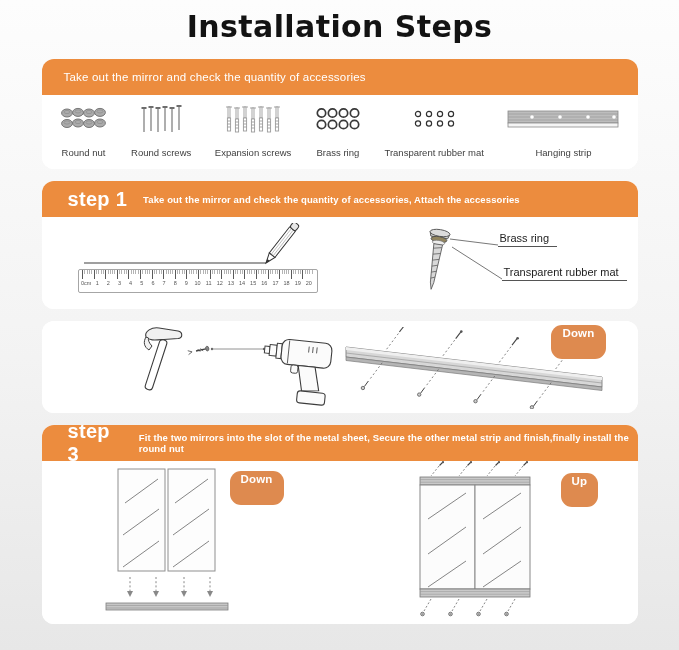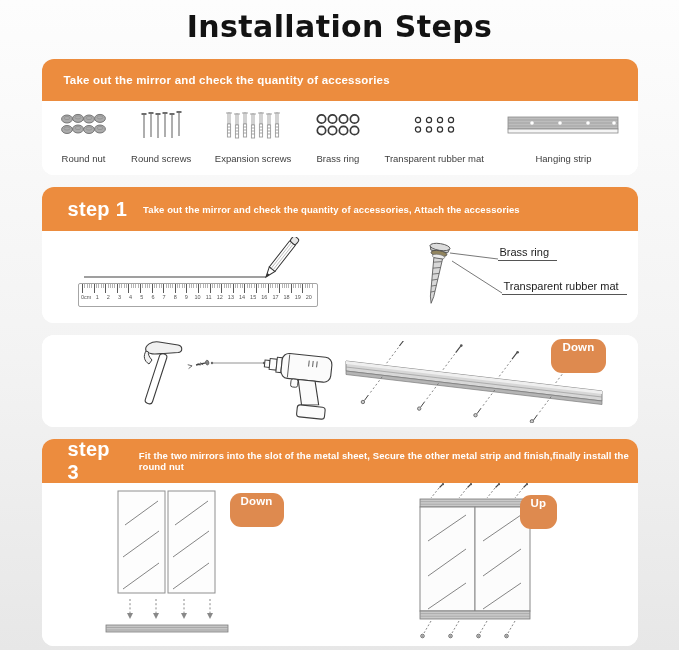--- a/index.html
+++ b/index.html
@@ -10,22 +10,22 @@
   }
   :root{--header-orange:#EC8C3E;--badge-orange:#DE8A4F;}
   h1.title{
     margin:0;padding-top:6px;height:41px;line-height:41px;
     text-align:center;font-size:30px;font-weight:800;color:#131313;
     letter-spacing:.4px;font-family:"DejaVu Sans","Liberation Sans",sans-serif;
   }
   .wrap{width:596px;margin:12px auto 0;}
   .card{background:#fff;border-radius:12px;overflow:hidden;margin-bottom:12px;}
   .bar{background:var(--header-orange);color:#fff;display:flex;align-items:center;}
-  .intro-bar{height:42px;padding-left:22px;font-size:11.5px;font-weight:700;letter-spacing:.2px;}
-  .step-bar{height:44px;padding-left:26px;gap:16px;}
+  .intro-bar{height:36px;padding-left:22px;font-size:11.5px;font-weight:400;letter-spacing:.2px;}
+  .step-bar{height:36px;padding-left:26px;gap:16px;}
   .step-label{font-size:20px;font-weight:800;letter-spacing:.3px;}
   .step-desc{font-size:9.5px;font-weight:600;letter-spacing:.1px;}
   .body{position:relative;background:#fff;}
   .intro-body{height:65px;display:flex;justify-content:space-between;align-items:flex-start;padding:9px 18px 0;}
   .acc{display:flex;flex-direction:column;align-items:center;gap:13px;}
   .acc .lbl{font-size:9.5px;color:#3e3e3e;white-space:nowrap;}
   .acc .ic{height:30px;display:flex;align-items:center;}
   .step1-body{height:92px;}
   .step2-body{height:92px;}
   .step3-body{height:163px;}
@@ -457,18 +457,18 @@
             <line x1="16" y1="93" x2="54" y2="66"></line>
             <line x1="16" y1="126" x2="54" y2="100"></line>
           <line x1="71" y1="58" x2="109" y2="32"></line>
             <line x1="71" y1="93" x2="109" y2="66"></line>
             <line x1="71" y1="126" x2="109" y2="100"></line>
         </g>
         <rect x="8" y="128" width="110" height="8" fill="#c9c9c9" stroke="#777" stroke-width="0.8"></rect>
         <line x1="8" y1="130.6" x2="118" y2="130.6" stroke="#989898" stroke-width="0.6"></line>
         <line x1="8" y1="133.2" x2="118" y2="133.2" stroke="#989898" stroke-width="0.6"></line>
       </svg>
-      <span class="badge" style="left:478px;top:12px;">Up</span>
+      <span class="badge" style="left:519px;top:12px;">Up</span>
 
     </div>
   </section>
 
 </div>
 
 </body></html>

